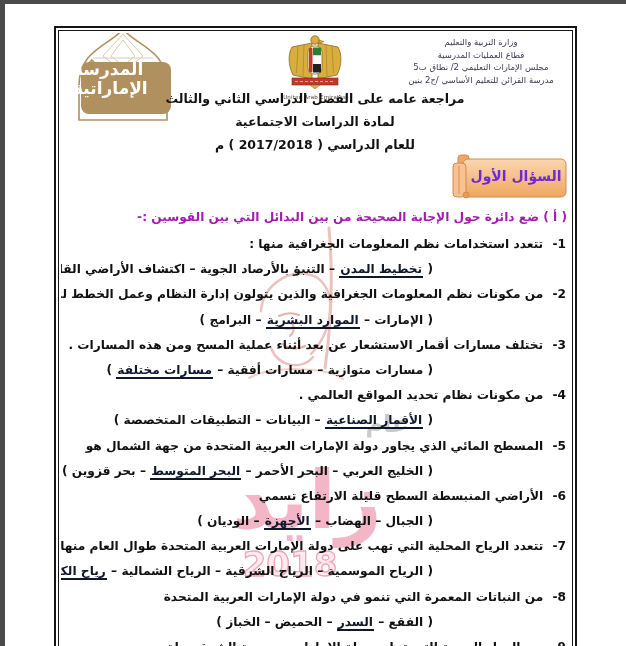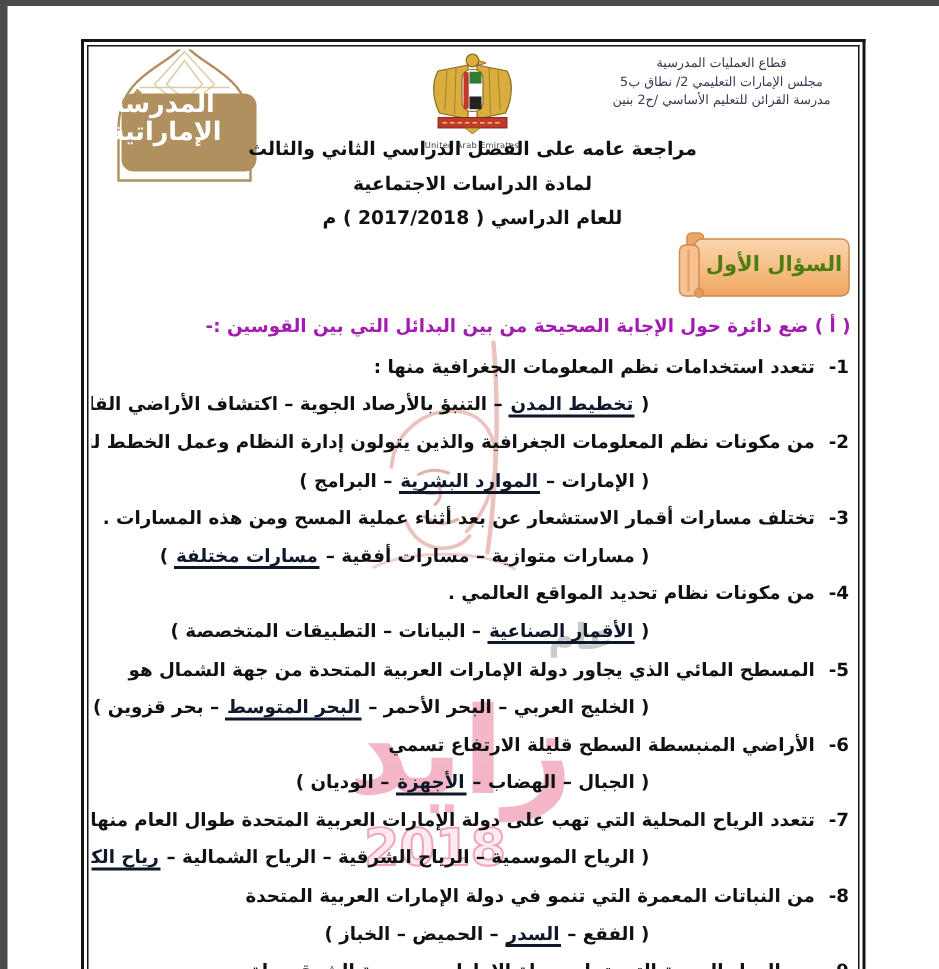--- a/index.html
+++ b/index.html
@@ -23,21 +23,21 @@
   .logo-text{position:absolute;left:14px;top:34px;width:96px;text-align:left;color:#fff;
     font-weight:700;line-height:19px;font-size:17px;}
   
   .t1,.t2,.t3{position:absolute;left:0;right:0;text-align:center;font-weight:700;color:#111;white-space:nowrap;z-index:2;}
   .t1{top:58px;font-size:12.5px;}
   .t2{top:81px;font-size:12.5px;}
   .t3{top:104px;font-size:12.5px;}
   
   .banner{position:absolute;top:121px;right:1px;width:118px;height:47px;z-index:2;}
   .banner-label{position:absolute;inset:0;display:flex;align-items:center;justify-content:center;
-    padding-left:14px;padding-bottom:3px;color:#4d7c0f;font-weight:700;font-size:14px;}
+    padding-left:14px;padding-bottom:3px;color:#6d28d9;font-weight:700;font-size:14px;}
   
   .intro{position:absolute;top:177px;right:2px;left:0;font-weight:700;font-size:12.2px;color:#a21caf;
     text-align:right;white-space:nowrap;z-index:2;}
   .qa{position:absolute;top:199px;right:0;left:0;z-index:2;}
   .q-line{height:25.2px;line-height:25.2px;padding-right:3px;font-weight:700;
     font-size:12.2px;color:#111;white-space:nowrap;}
   .a-line{height:25.2px;line-height:25.2px;text-align:right;padding-right:136px;font-weight:700;
     font-size:12.2px;color:#111;white-space:nowrap;}
   .qnum{direction:ltr;unicode-bidi:embed;display:inline-block;margin-left:5px;}
   .qnum::before{content:"-";}
@@ -69,20 +69,21 @@
         <path d="M80,132 C88,152 112,154 122,141" stroke-width="2.5"></path>
         <path d="M58,162 C80,150 132,150 152,163" stroke-width="2" opacity="0.8"></path>
       </g>
       <text x="196" y="216" text-anchor="middle" font-size="24" font-weight="700" fill="#c6c6c6" opacity="0.9">عام</text>
       <text x="116" y="312" text-anchor="middle" font-size="80" font-weight="700" fill="#f2a5ba" opacity="0.8">زايد</text>
       <text x="99" y="360" text-anchor="middle" font-size="34" font-weight="700" fill="#fdeaf0" stroke="#eea0b6" stroke-width="1.3" opacity="0.95">2018</text>
     </svg>
 
     <div class="hdr">
       <div class="ministry">
+        <div>وزارة التربية والتعليم</div>
         <div>قطاع العمليات المدرسية</div>
         <div>مجلس الإمارات التعليمي 2/ نطاق ب5</div>
         <div>مدرسة القرائن للتعليم الأساسي /ح2 بنين</div>
       </div>
 
       <div class="emblem-wrap">
         <svg width="58" height="56" viewBox="0 0 58 56">
           <circle cx="29" cy="7" r="4.2" fill="#d9ae3f" stroke="#8a6a1e" stroke-width="0.8"></circle>
           <path d="M33,7 l5,1.6 -5,1.8 z" fill="#d9ae3f" stroke="#8a6a1e" stroke-width="0.6"></path>
           <path d="M26,10 L6,14 C2,21 2,32 7,42 L26,46 Z" fill="#d9ae3f" stroke="#8a6a1e" stroke-width="0.8"></path>

